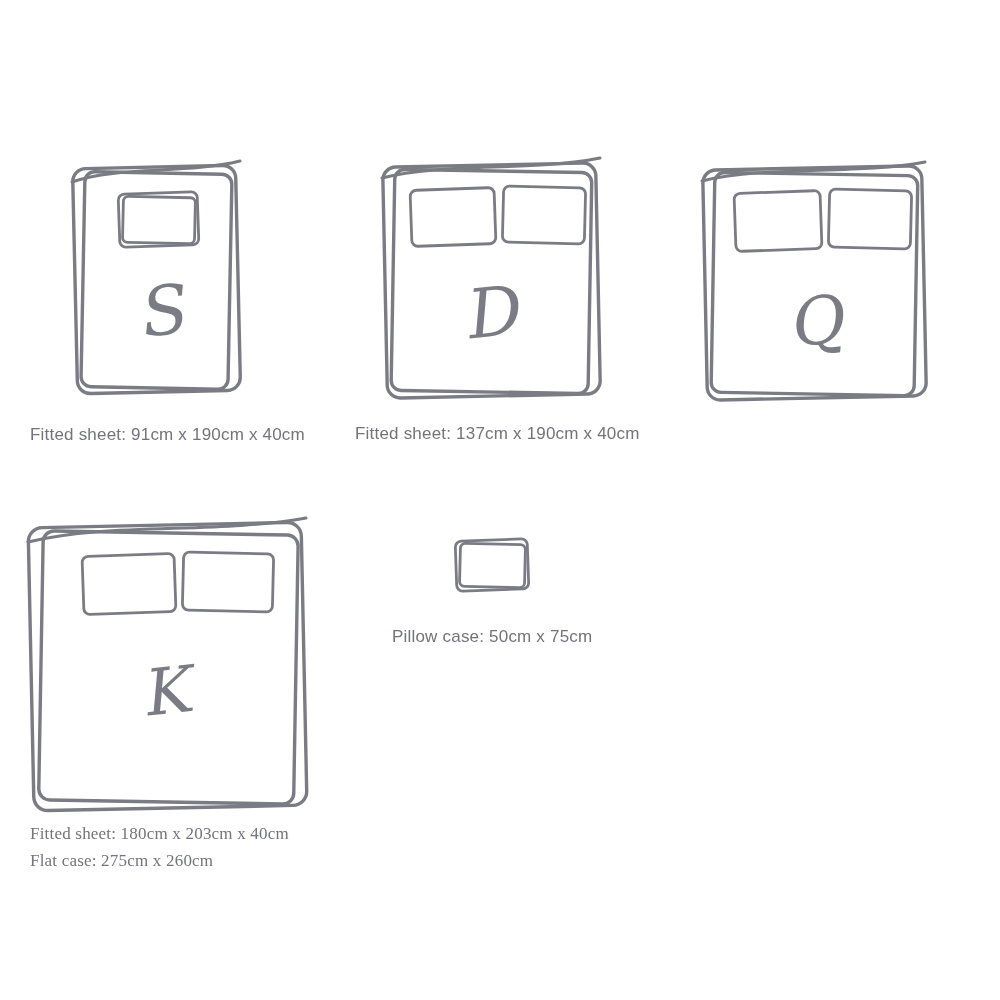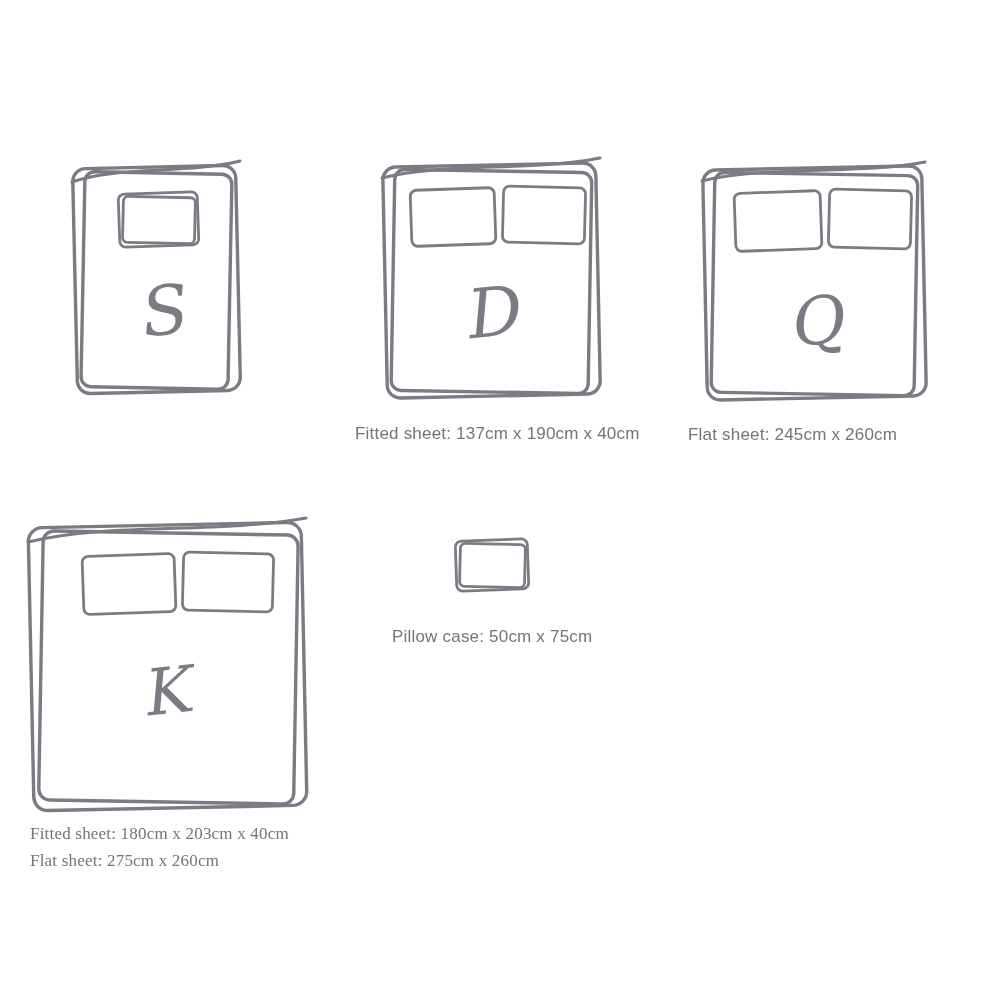--- a/index.html
+++ b/index.html
@@ -50,20 +50,21 @@
     <svg width="190" height="252" viewBox="0 0 190 252">
       <rect class="sketch frame-line" x="13" y="15" width="163" height="225" rx="13" transform="rotate(-1.3 95 126)"></rect>
       <rect class="sketch frame-line" x="21" y="21" width="147" height="215" rx="10" transform="rotate(1.1 95 126)"></rect>
       <path class="sketch overshoot" d="M 10 30 C 55 14, 125 22, 178 9"></path>
       <rect class="sketch pillow-line" x="57" y="41" width="79" height="53" rx="6" transform="rotate(-2 96 67)"></rect>
       <rect class="sketch pillow-line" x="61" y="45" width="72" height="46" rx="5" transform="rotate(1.3 96 67)"></rect>
       <text class="bed-letter" x="80" y="182" font-size="68" transform="rotate(-6 106 160)">S</text>
     </svg>
   </figure>
   <div class="caption" style="left:30px;top:421px;">
+    <div>Fitted sheet: 91cm x 190cm x 40cm</div>
   </div>
 
   <figure class="bed" style="left:372px;top:150px;">
     <svg width="240" height="258" viewBox="0 0 240 258">
       <rect class="sketch frame-line" x="13" y="15" width="213" height="231" rx="13" transform="rotate(-1.2 120 129)"></rect>
       <rect class="sketch frame-line" x="21" y="21" width="197" height="221" rx="10" transform="rotate(1 120 129)"></rect>
       <path class="sketch overshoot" d="M 10 28 C 70 12, 160 22, 228 8"></path>
       <rect class="sketch pillow-line" x="39" y="39" width="84" height="56" rx="6" transform="rotate(-2 81 67)"></rect>
       <rect class="sketch pillow-line" x="131" y="37" width="82" height="56" rx="6" transform="rotate(1.4 172 65)"></rect>
       <text class="bed-letter" x="96" y="186" font-size="68" transform="rotate(-6 122 164)">D</text>
@@ -77,36 +78,35 @@
     <svg width="245" height="255" viewBox="0 0 245 255">
       <rect class="sketch frame-line" x="13" y="13" width="219" height="230" rx="13" transform="rotate(-1.2 122 127)"></rect>
       <rect class="sketch frame-line" x="21" y="19" width="203" height="220" rx="10" transform="rotate(1 122 127)"></rect>
       <path class="sketch overshoot" d="M 10 26 C 75 10, 165 20, 233 7"></path>
       <rect class="sketch pillow-line" x="43" y="37" width="86" height="58" rx="6" transform="rotate(-2 86 66)"></rect>
       <rect class="sketch pillow-line" x="137" y="35" width="82" height="58" rx="6" transform="rotate(1.4 178 64)"></rect>
       <text class="bed-letter" x="100" y="189" font-size="66" transform="rotate(-6 125 167)">Q</text>
     </svg>
   </figure>
   <div class="caption" style="left:688px;top:421px;">
-    <div>Flat sheet: 245cm x 260cm</div>
   </div>
 
   <figure class="bed" style="left:18px;top:508px;">
     <svg width="300" height="312" viewBox="0 0 300 312">
       <rect class="sketch frame-line" x="13" y="17" width="273" height="283" rx="14" transform="rotate(-1.2 150 156)"></rect>
       <rect class="sketch frame-line" x="23" y="25" width="255" height="269" rx="11" transform="rotate(1 150 156)"></rect>
       <path class="sketch overshoot" d="M 10 34 C 90 14, 200 26, 288 10"></path>
       <rect class="sketch pillow-line" x="65" y="47" width="92" height="58" rx="6" transform="rotate(-2 111 76)"></rect>
       <rect class="sketch pillow-line" x="165" y="45" width="90" height="58" rx="6" transform="rotate(1.4 210 74)"></rect>
       <text class="bed-letter" x="128" y="205" font-size="64" transform="rotate(-6 152 183)">K</text>
     </svg>
   </figure>
   <div class="caption" style="left:30px;top:820px;font-family:Liberation Serif, serif;">
     <div>Fitted sheet: 180cm x 203cm x 40cm</div>
-    <div>Flat sheet: 275cm x 260cm</div>
+    <div>Flat case: 275cm x 260cm</div>
   </div>
 
   <figure class="bed" style="left:446px;top:530px;">
     <svg width="92" height="70" viewBox="0 0 92 70">
       <rect class="sketch pillow-line" x="10" y="10" width="72" height="50" rx="6" transform="rotate(-2 46 35)"></rect>
       <rect class="sketch pillow-line" x="14" y="14" width="65" height="43" rx="5" transform="rotate(1.4 46 35)"></rect>
     </svg>
   </figure>
   <div class="caption" style="left:392px;top:623px;">
     <div>Pillow case: 50cm x 75cm</div>

